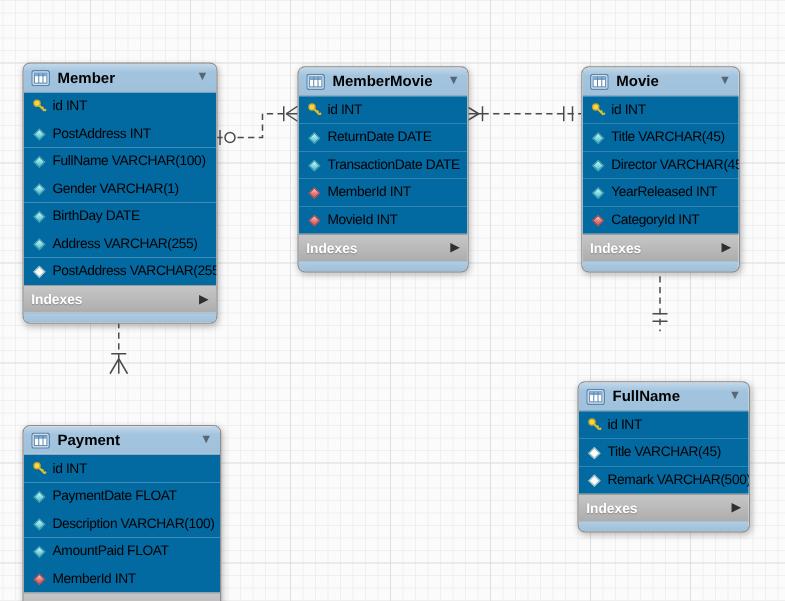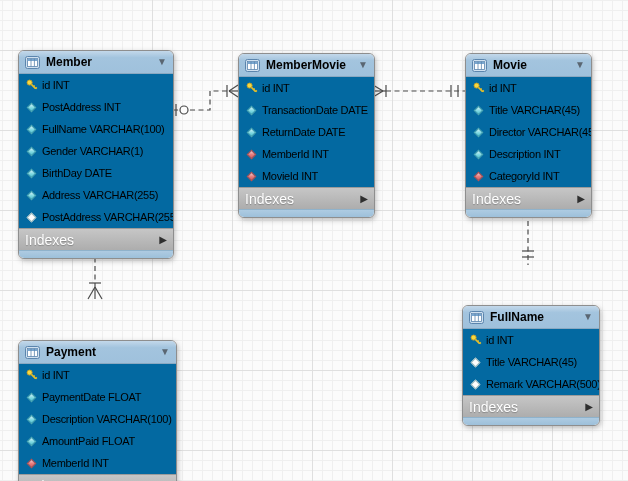--- a/index.html
+++ b/index.html
@@ -46,21 +46,21 @@
   .cicon{width:13px;height:13px;display:inline-flex;align-items:center;justify-content:center;margin-right:4px;flex:none;}
   .diamond{width:7px;height:7px;transform:rotate(45deg);box-sizing:border-box;}
   .diamond.notnull{background:linear-gradient(135deg,#d9f6f9,#7fd9e2 55%,#55c0cd);border:1px solid #4ba6b2;}
   .diamond.nullable{background:#fdfdfd;border:1px solid #99b9bd;}
   .diamond.fk{background:linear-gradient(135deg,#f9cfcf,#e87878 55%,#d95f5f);border:1px solid #b95050;}
   .tbl-footer{
     height:21px;display:flex;align-items:center;padding:0 6px;
     background:linear-gradient(#c6c6c6,#adadad);
     border-top:1px solid #9b9b9b;
   }
-  .ftr-label{font-size:14px;font-weight:400;color:#fff;text-shadow:0 1px 1px #868686;}
+  .ftr-label{font-size:11px;font-weight:700;color:#fff;text-shadow:0 1px 1px #868686;}
   .ftr-arrow{margin-left:auto;color:#2f2f2f;font-size:10px;line-height:1;}
   .tbl-strip{
     height:7px;
     background:linear-gradient(#aecbe2,#9dc0da);
     border-top:1px solid #8fb2cb;
   }
 </style>
 </head>
 <body>
 
@@ -191,30 +191,30 @@
               <circle cx="3.6" cy="3.6" r="2.5" fill="#f5d942" stroke="#c9a227" stroke-width="1"></circle>
               <path d="M5.4 5.4 L9.6 9.6 M9.6 9.6 l1.2 -1.2 M7.6 7.6 l1.1 -1.1" fill="none" stroke="#e3bd2a" stroke-width="1.6"></path>
             </svg>
           </span>
           <span class="ctext">id INT</span>
         </div>
         <div class="row">
           <span class="cicon">
             <span class="diamond notnull"></span>
           </span>
+          <span class="ctext">ReturnDate DATE</span>
+        </div>
+        <div class="row">
+          <span class="cicon">
+            <span class="diamond notnull"></span>
+          </span>
           <span class="ctext">TransactionDate DATE</span>
         </div>
         <div class="row">
           <span class="cicon">
-            <span class="diamond notnull"></span>
-          </span>
-          <span class="ctext">ReturnDate DATE</span>
-        </div>
-        <div class="row">
-          <span class="cicon">
             <span class="diamond fk"></span>
           </span>
           <span class="ctext">MemberId INT</span>
         </div>
         <div class="row">
           <span class="cicon">
             <span class="diamond fk"></span>
           </span>
           <span class="ctext">MovieId INT</span>
         </div>
@@ -258,21 +258,21 @@
         <div class="row">
           <span class="cicon">
             <span class="diamond notnull"></span>
           </span>
           <span class="ctext">Director VARCHAR(45)</span>
         </div>
         <div class="row">
           <span class="cicon">
             <span class="diamond notnull"></span>
           </span>
-          <span class="ctext">Description INT</span>
+          <span class="ctext">YearReleased INT</span>
         </div>
         <div class="row">
           <span class="cicon">
             <span class="diamond fk"></span>
           </span>
           <span class="ctext">CategoryId INT</span>
         </div>
       </div>
     <div class="tbl-footer">
       <span class="ftr-label">Indexes</span>

